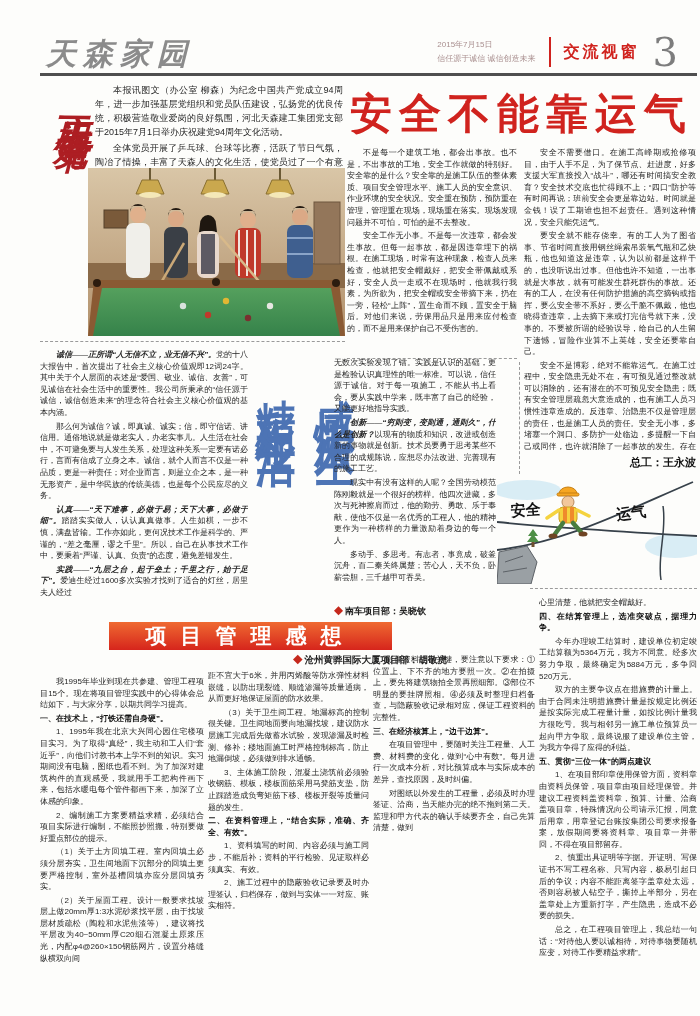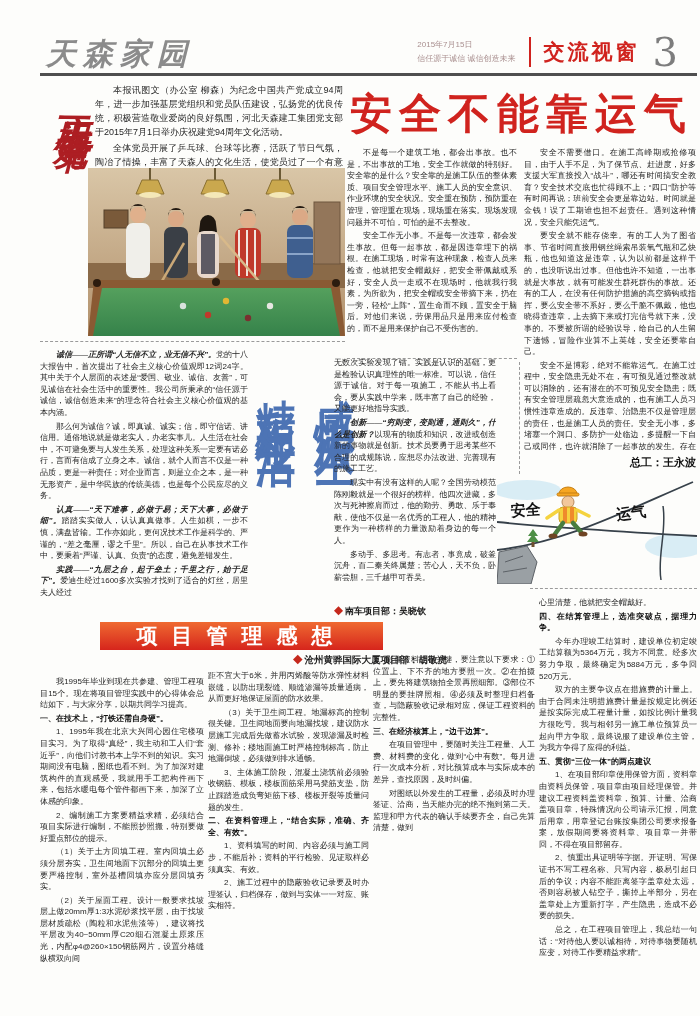--- a/index.html
+++ b/index.html
@@ -4,21 +4,21 @@
 <style>
   html,body{margin:0;padding:0;background:#e9e7e2;}
   .page{position:relative;width:700px;height:1016px;margin:0 auto;background:#fdfdfb;
         font-family:"Liberation Sans",sans-serif;color:#222;overflow:hidden;}
   
   .masthead{position:absolute;left:46px;top:34px;font-family:"DejaVu Serif",serif;
             font-style:italic;font-weight:bold;font-size:30px;color:#8b8b8b;letter-spacing:7px;}
   .header-right{position:absolute;right:22px;top:32px;display:flex;align-items:center;gap:13px;}
   .date-block{text-align:left;font-size:8px;line-height:1.7;color:#a98f8f;}
   .hdr-divider{width:2px;height:30px;background:#d0231e;}
-  .section-title{font-size:21px;font-weight:900;color:#d0231e;letter-spacing:3px;}
+  .section-title{font-size:16px;font-weight:900;color:#d0231e;letter-spacing:3px;}
   .page-number{font-family:"DejaVu Serif",serif;font-size:40px;color:#7d7d7d;line-height:1;}
   .header-rule{position:absolute;left:40px;top:73px;width:657px;height:3px;background:#4f4f4f;}
   
   .col{position:absolute;font-size:8px;line-height:1.45;text-align:justify;color:#262626;overflow:hidden;}
   .col p{margin:0 0 2px;text-indent:2em;}
   .col p.nh{text-indent:0;}
   .col p.h{text-indent:0;font-weight:bold;color:#111;}
   .lead{font-weight:bold;font-style:italic;}
   .byline{position:absolute;font-size:9px;font-weight:bold;color:#222;}
   .byline .bullet{color:#c5281c;margin-right:2px;}
@@ -35,21 +35,21 @@
              font-size:11px;font-weight:bold;color:#111;}
   .cartoon{position:absolute;left:497px;top:476px;width:200px;height:108px;}
   
   .dash-h{position:absolute;border-top:1px dashed #9a9a9a;height:0;}
   .dash-v{position:absolute;border-left:1px dashed #9a9a9a;width:0;}
   
   .life-title{position:absolute;left:249px;top:354px;display:flex;gap:4px;}
   .life-title .vcol{writing-mode:vertical-rl;font-weight:900;font-size:40px;
                     letter-spacing:8px;color:#4d74b5;transform:scale(1,1.4);transform-origin:top;}
   
-  .mgmt-banner{position:absolute;left:100px;top:622px;width:283px;height:28px;
+  .mgmt-banner{position:absolute;left:109px;top:622px;width:283px;height:28px;
                background:linear-gradient(180deg,#ef6a31,#d6251c);color:#fff;
                font-size:21px;font-weight:900;letter-spacing:14px;text-align:center;line-height:28px;}
   .mgmt-byline{left:205px;top:654px;width:330px;text-align:center;font-size:9.5px;}
 </style>
 </head>
 <body>
 
 <div class="page">
 
   <div class="masthead">天森家园</div>

